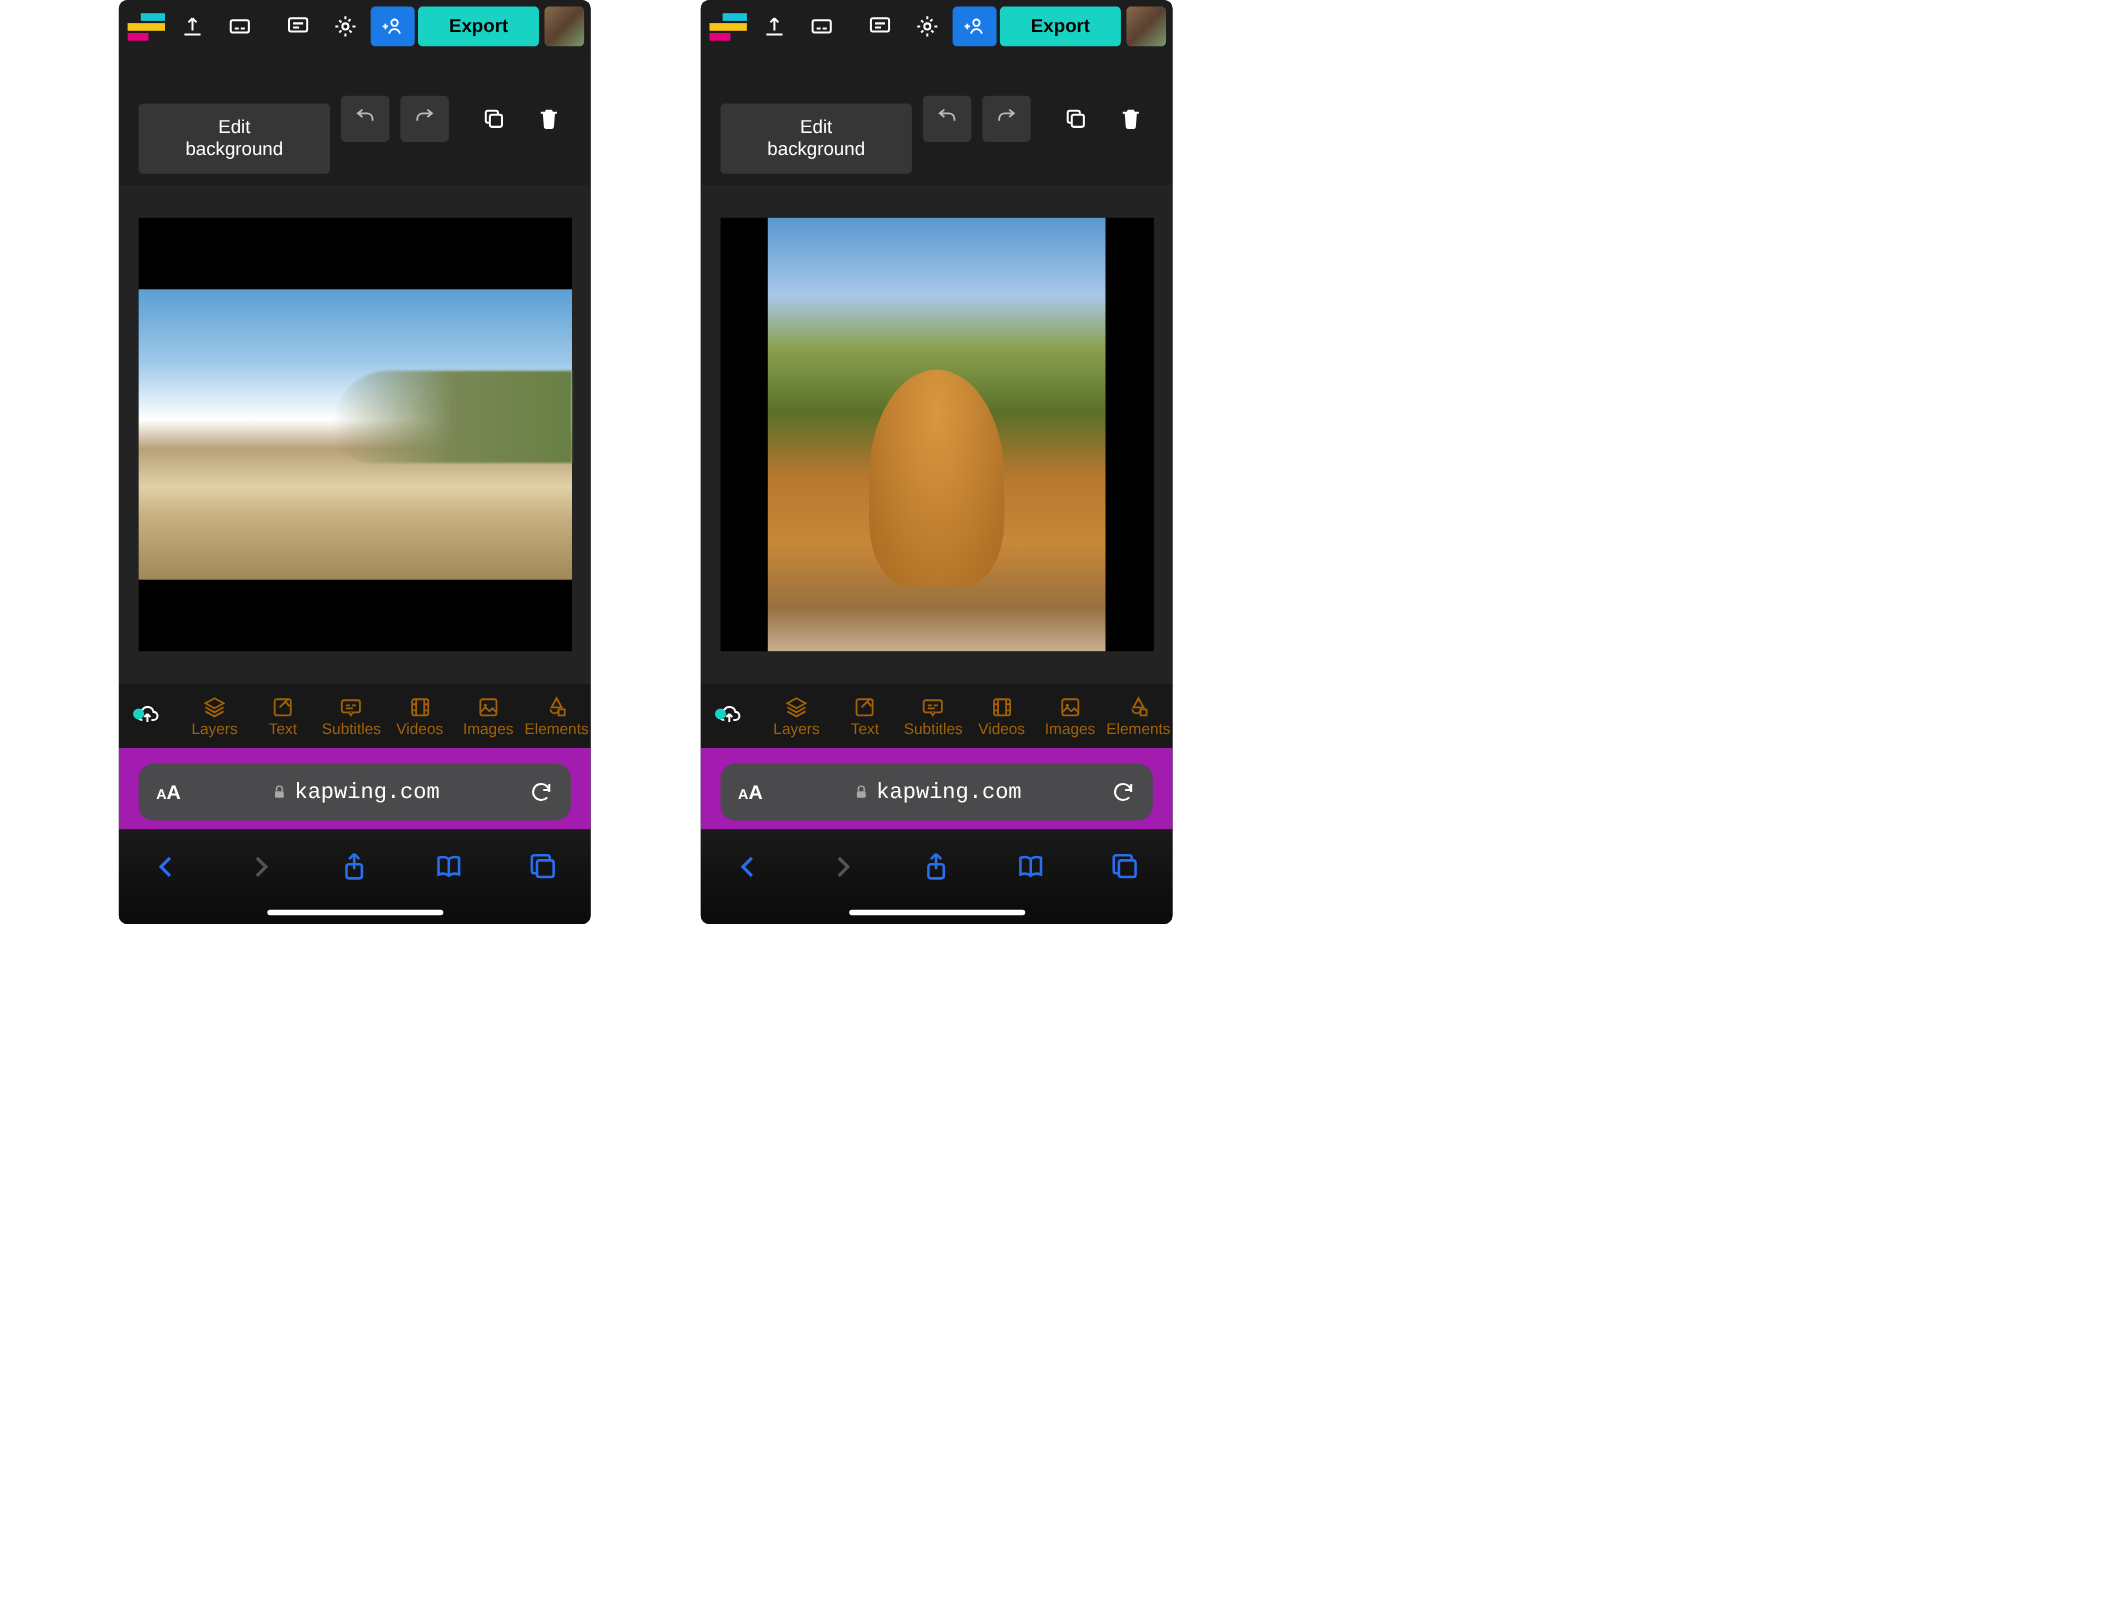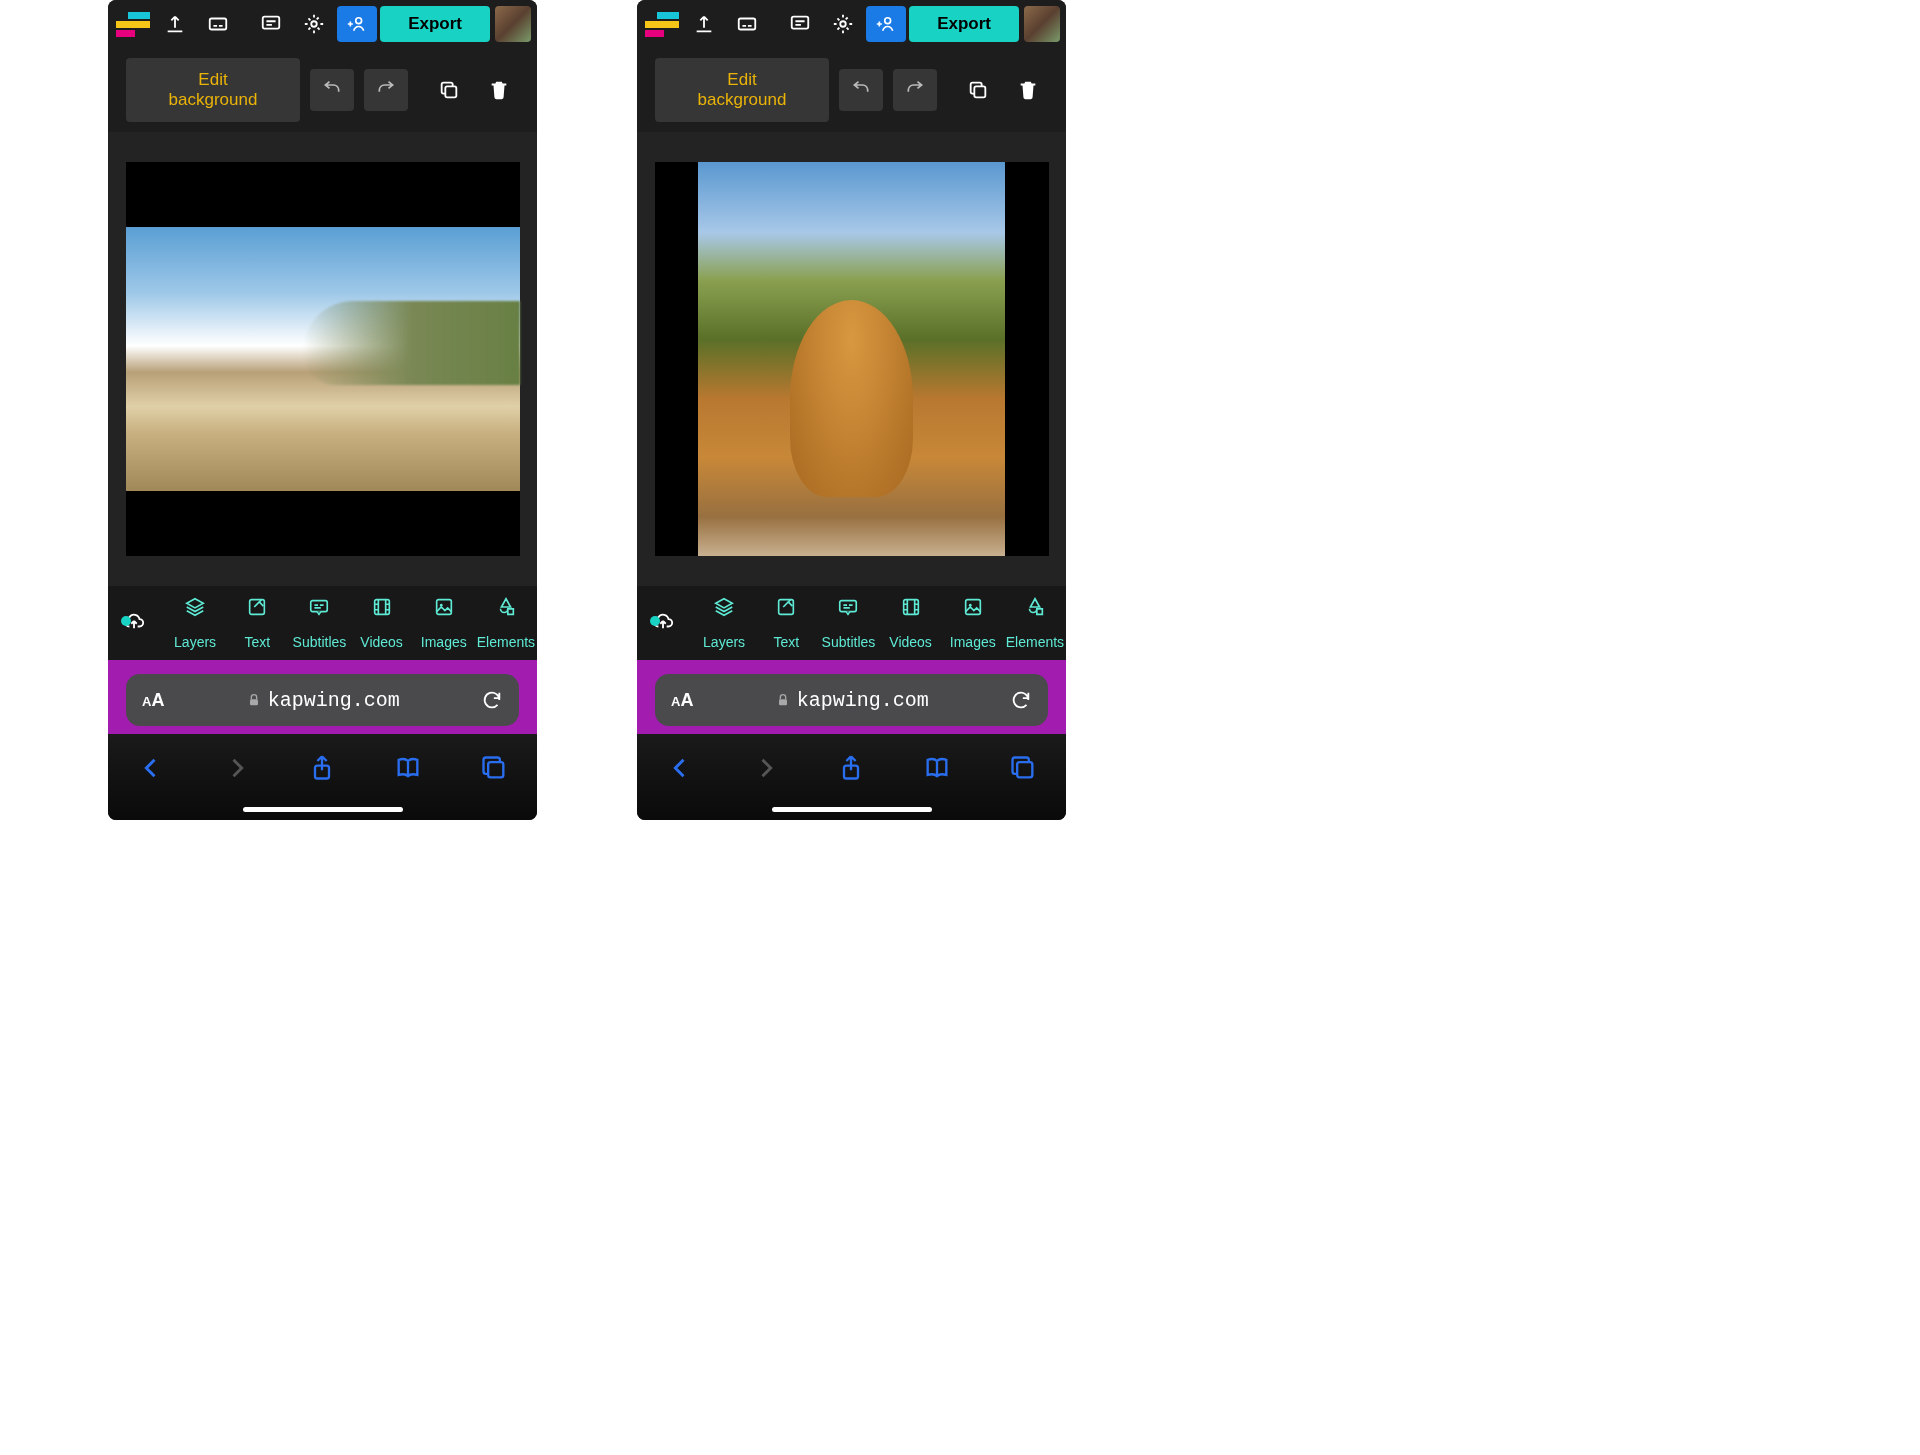--- a/index.html
+++ b/index.html
@@ -82,26 +82,27 @@
     .sub-toolbar {
       display: flex;
       align-items: center;
       gap: 10px;
       padding: 10px 18px;
       background: #1d1d1d;
     }
     .edit-bg-btn {
       background: #363636;
       border: none;
-      color: #eab308;
+      color: #ffffff;
       font-size: 17px;
       font-weight: 500;
       padding: 12px 28px;
       border-radius: 4px;
       cursor: pointer;
+      margin-top: 36px;
     }
     .hist-btn {
       width: 46px;
       height: 42px;
       background: #363636;
       border: none;
       border-radius: 4px;
       display: flex;
       align-items: center;
       justify-content: center;
@@ -185,24 +186,24 @@
       width: 10px; height: 10px;
       border-radius: 50%;
       background: #18d3c4;
       left: -2px; top: 6px;
     }
     .tool-item {
       flex: 1;
       display: flex;
       flex-direction: column;
       align-items: center;
-      gap: 16px;
+      gap: 0;
       background: transparent;
       border: none;
-      color: #5eead4;
+      color: #a16207;
       cursor: pointer;
       font-size: 14px;
       min-width: 58px;
     }
     .tool-item svg { width: 22px; height: 22px; }
     .safari-addr {
       background: #a21caf;
       padding: 14px 18px 8px;
     }
     .addr-bar {

